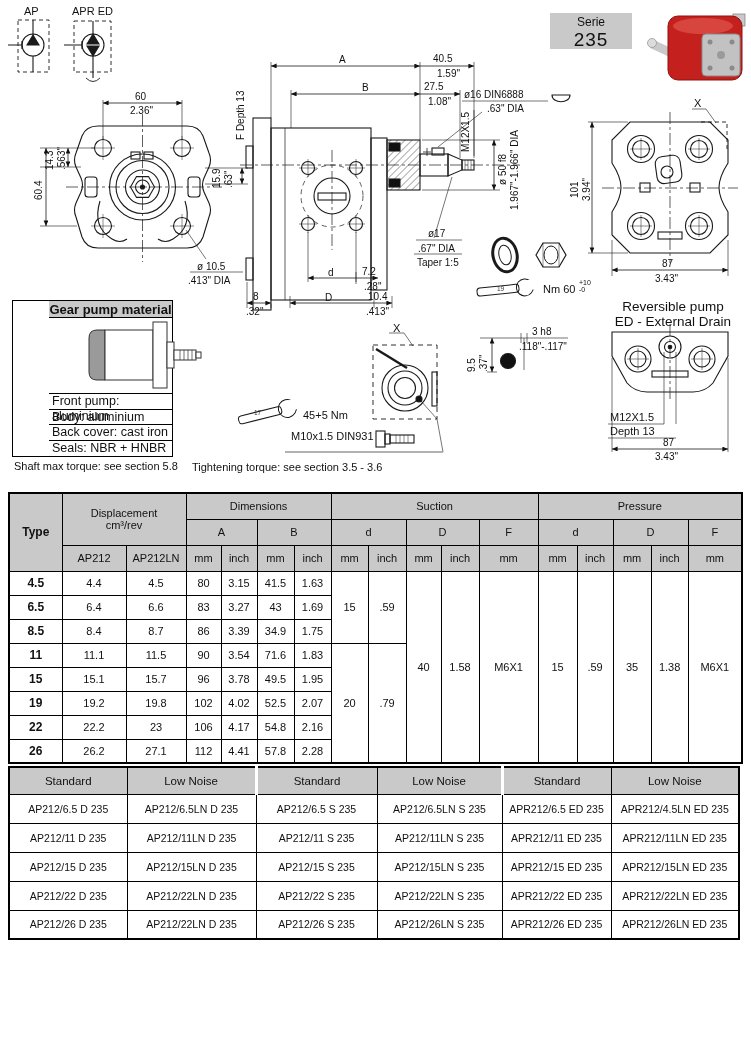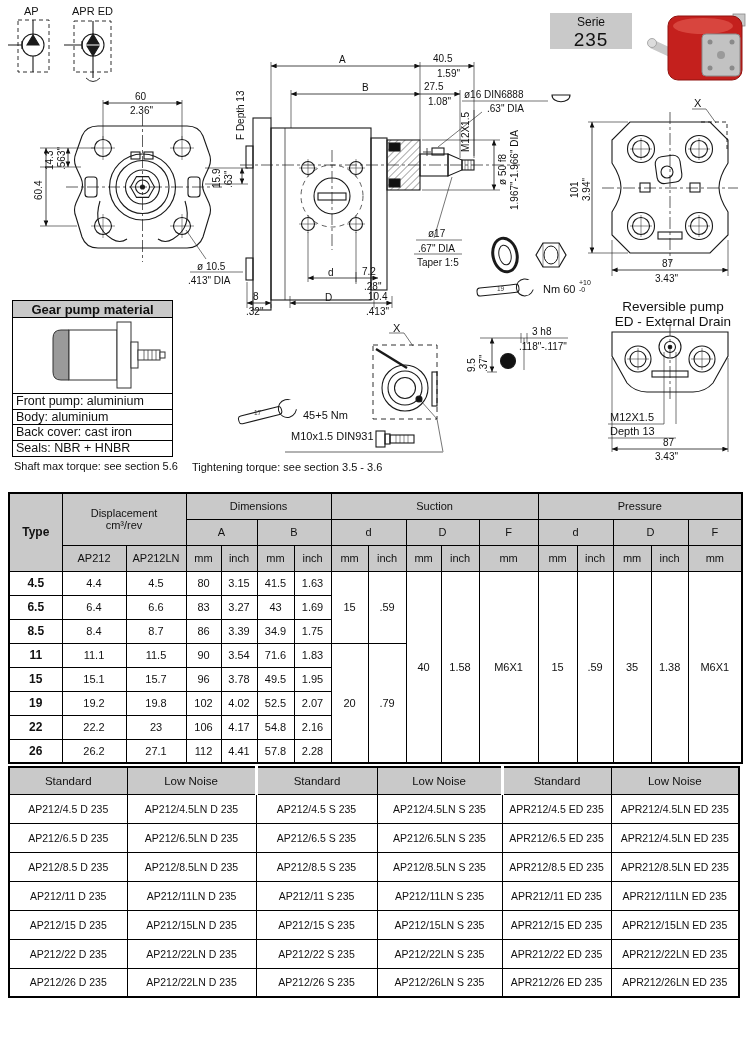--- a/index.html
+++ b/index.html
@@ -14,21 +14,21 @@
   .lbl.v { transform-origin:0 0; transform:rotate(-90deg); }
   .s11 { font-size:11px; } .s6 { font-size:6.5px; color:#333; }
   .tolstack { position:absolute; font-size:7px; line-height:1; }
   .cap { position:absolute; width:170px; left:588px; text-align:center; font-size:13.5px; }
 
   .serie-box { position:absolute; left:550px; top:13px; width:82px; height:36px;
                background:#c9c9c9; text-align:center; }
   .serie-box .l1 { font-size:12px; padding-top:2px; }
   .serie-box .l2 { font-size:19px; letter-spacing:1px; }
 
-  .mat-box { position:absolute; left:12px; top:300px; width:161px; border:1px solid #000; background:#fff; }
+  .mat-box { position:absolute; left:12px; top:300px; width:161px; border:1px solid #000; background:#fff;padding-left:36px; }
   .mat-title { background:#c9c9c9; border-bottom:1px solid #000; font-size:13px; font-weight:bold;
                text-align:center; height:17px; line-height:17px; }
   .mat-icon { height:76px; border-bottom:1px solid #000; position:relative; }
   .mat-row { font-size:12.5px; height:15.5px; line-height:15px; padding-left:3px; border-bottom:1px solid #000; }
   .mat-row:last-child { border-bottom:none; }
 
   table { border-collapse:collapse; table-layout:fixed; }
   th, td { border:1px solid #000; text-align:center; vertical-align:middle; padding:0; overflow:hidden; }
 
   .dim-table { position:absolute; left:8px; top:492px; width:735px; font-size:11px; border:2px solid #000; }
@@ -306,21 +306,21 @@
 
     <div class="lbl s11" style="left:393px;top:322px">X</div>
     <div class="lbl" style="left:532px;top:326px">3 h8</div>
     <div class="lbl" style="left:519px;top:341px">.118"-.117"</div>
     <div class="lbl v" style="left:466px;top:372px">9.5</div>
     <div class="lbl v" style="left:478px;top:372px">.37"</div>
     <div class="lbl s6" style="left:254px;top:409px">17</div>
     <div class="lbl s11" style="left:303px;top:409px">45+5 Nm</div>
     <div class="lbl s11" style="left:291px;top:430px">M10x1.5 DIN931</div>
 
-    <div class="lbl s11" style="left:14px;top:460px">Shaft max torque: see section 5.6</div>
+    <div class="lbl s11" style="left:14px;top:460px">Shaft max torque: see section 5.8</div>
     <div class="lbl s11" style="left:192px;top:461px">Tightening torque: see section 3.5 - 3.6</div>
 
     <div class="serie-box">
       <div class="l1">Serie</div>
       <div class="l2">235</div>
     </div>
 
     <div class="mat-box">
       <div class="mat-title">Gear pump material</div>
       <div class="mat-icon">
@@ -503,44 +503,28 @@
         <th>Standard</th>
         <th>Low Noise</th>
         <th class="wgap">Standard</th>
         <th>Low Noise</th>
         <th class="wgap">Standard</th>
         <th>Low Noise</th>
       </tr>
     </thead>
     <tbody>
       <tr>
-        <td>AP212/4.5 D 235</td>
-        <td>AP212/4.5LN D 235</td>
-        <td>AP212/4.5 S 235</td>
-        <td>AP212/4.5LN S 235</td>
-        <td>APR212/4.5 ED 235</td>
-        <td>APR212/4.5LN ED 235</td>
-      </tr>
-      <tr>
         <td>AP212/6.5 D 235</td>
         <td>AP212/6.5LN D 235</td>
         <td>AP212/6.5 S 235</td>
         <td>AP212/6.5LN S 235</td>
         <td>APR212/6.5 ED 235</td>
         <td>APR212/4.5LN ED 235</td>
       </tr>
       <tr>
-        <td>AP212/8.5 D 235</td>
-        <td>AP212/8.5LN D 235</td>
-        <td>AP212/8.5 S 235</td>
-        <td>AP212/8.5LN S 235</td>
-        <td>APR212/8.5 ED 235</td>
-        <td>APR212/8.5LN ED 235</td>
-      </tr>
-      <tr>
         <td>AP212/11 D 235</td>
         <td>AP212/11LN D 235</td>
         <td>AP212/11 S 235</td>
         <td>AP212/11LN S 235</td>
         <td>APR212/11 ED 235</td>
         <td>APR212/11LN ED 235</td>
       </tr>
       <tr>
         <td>AP212/15 D 235</td>
         <td>AP212/15LN D 235</td>

